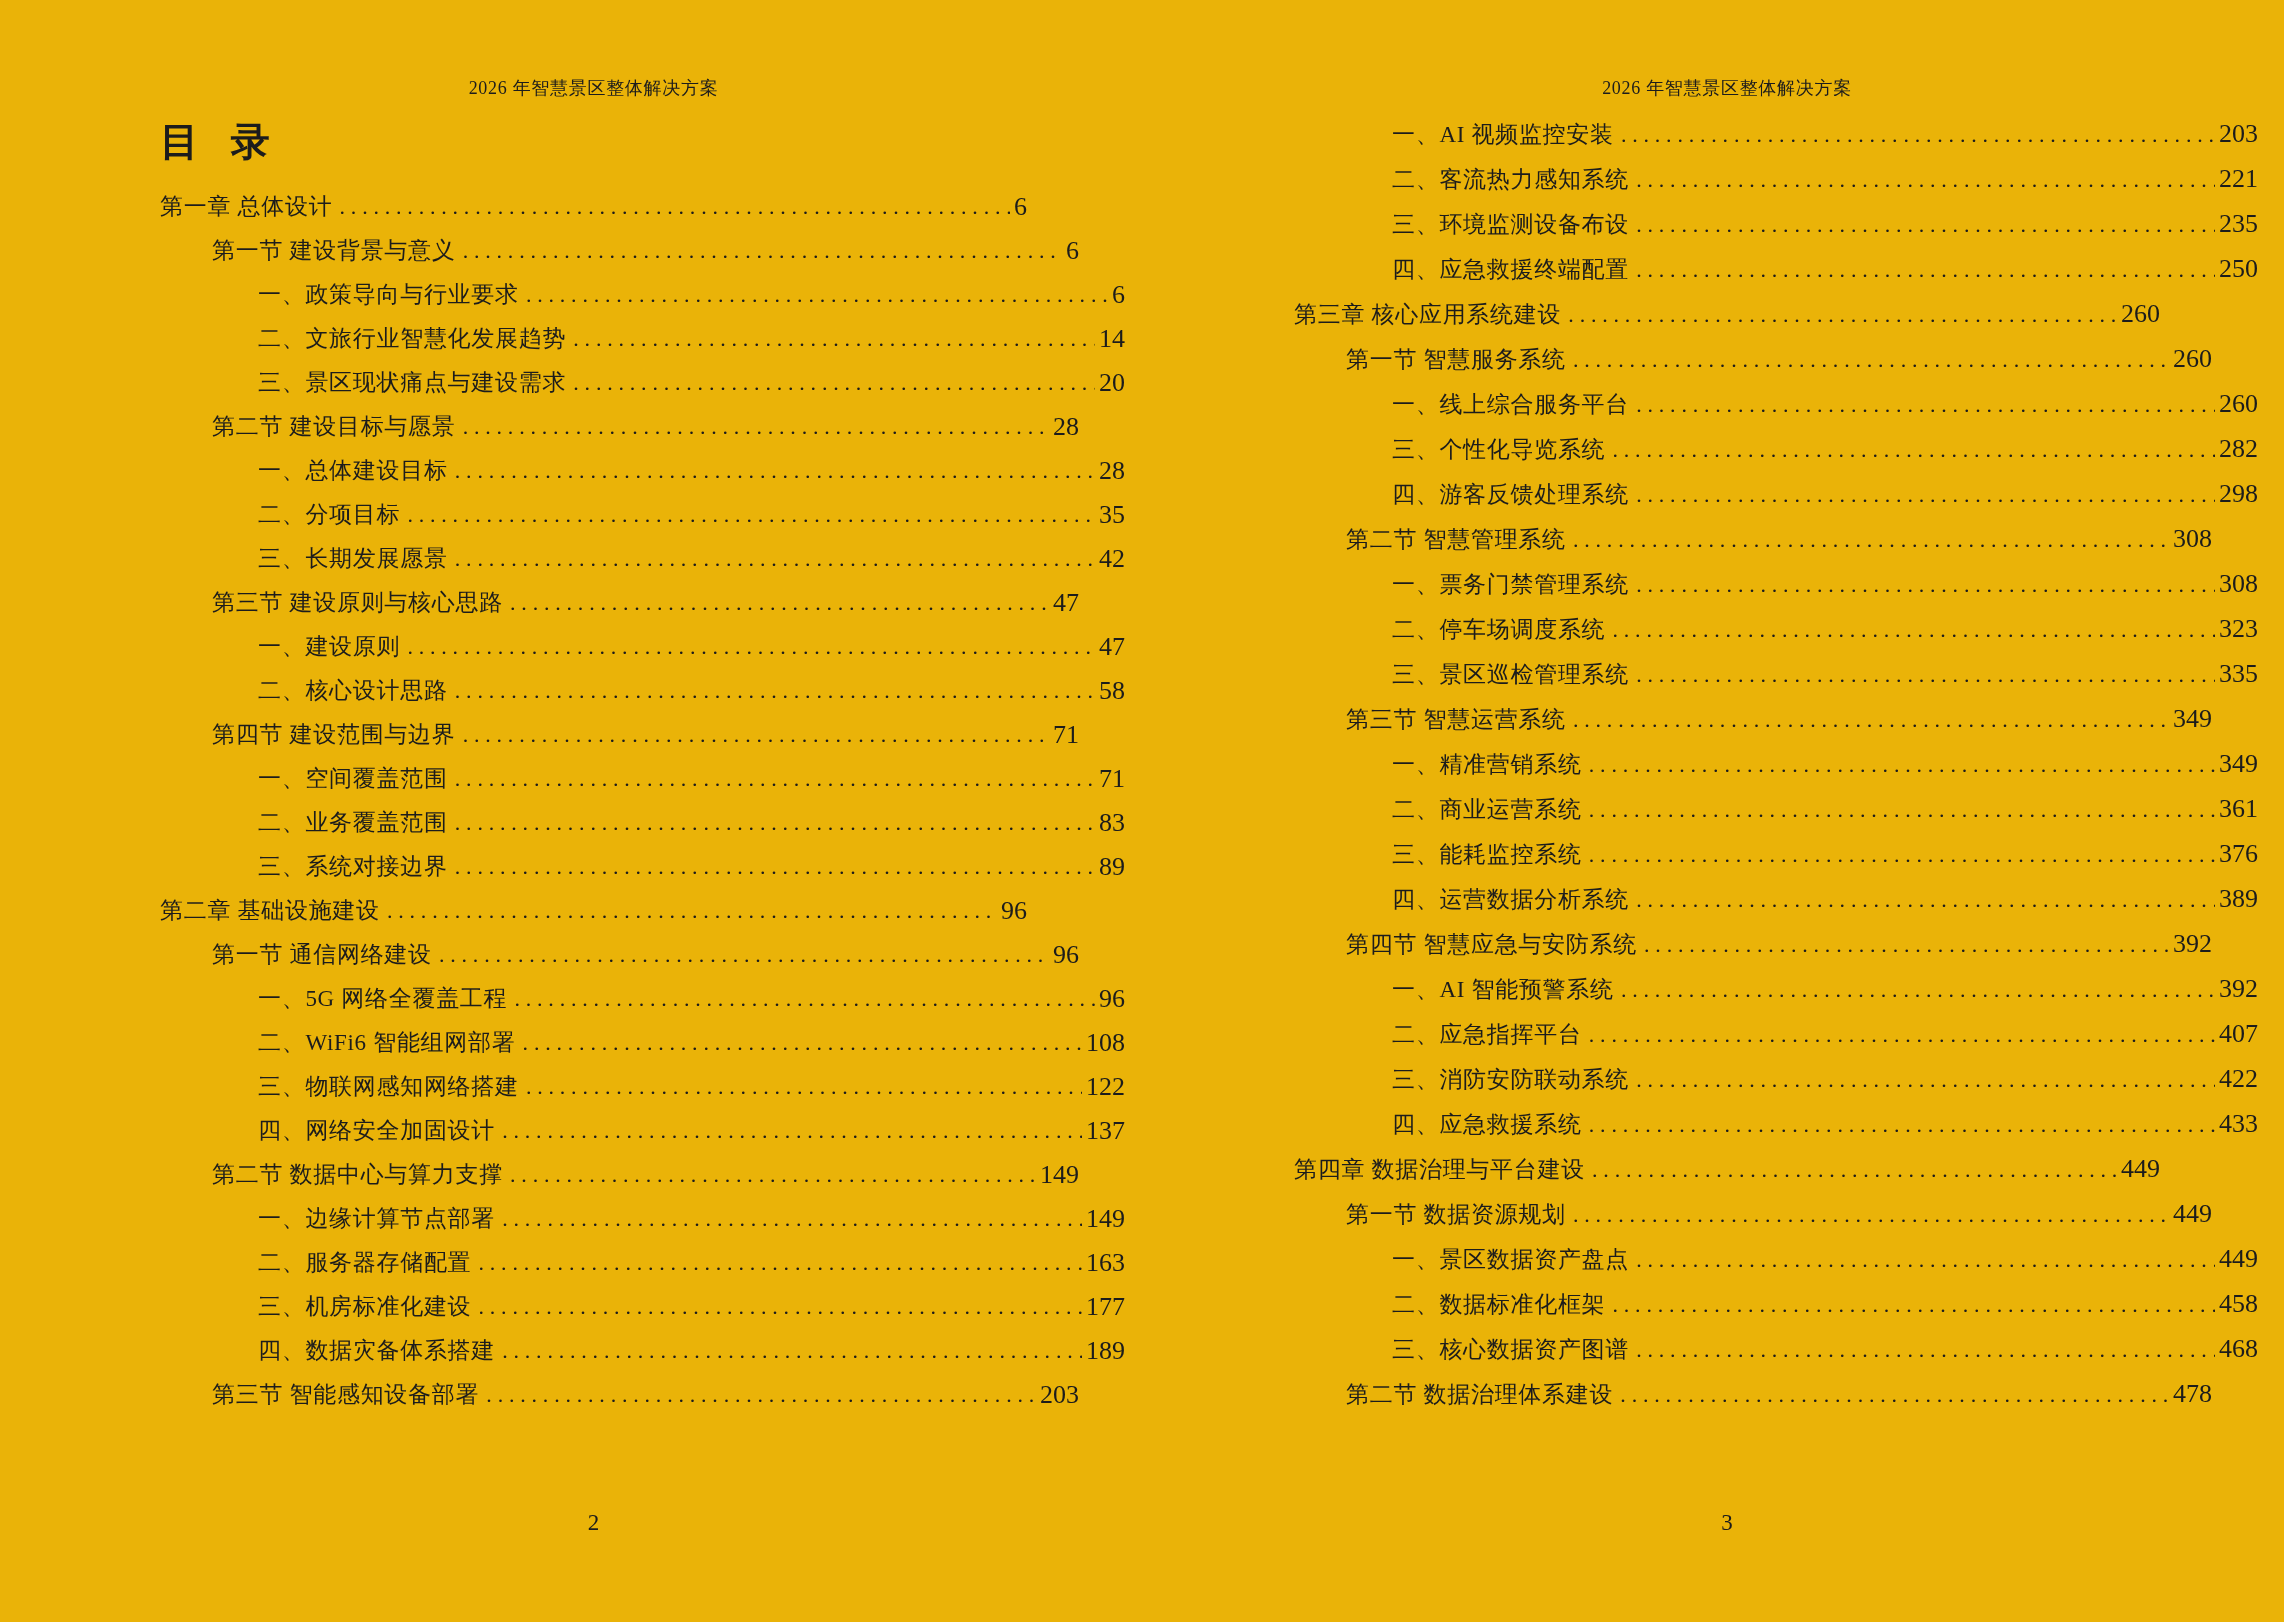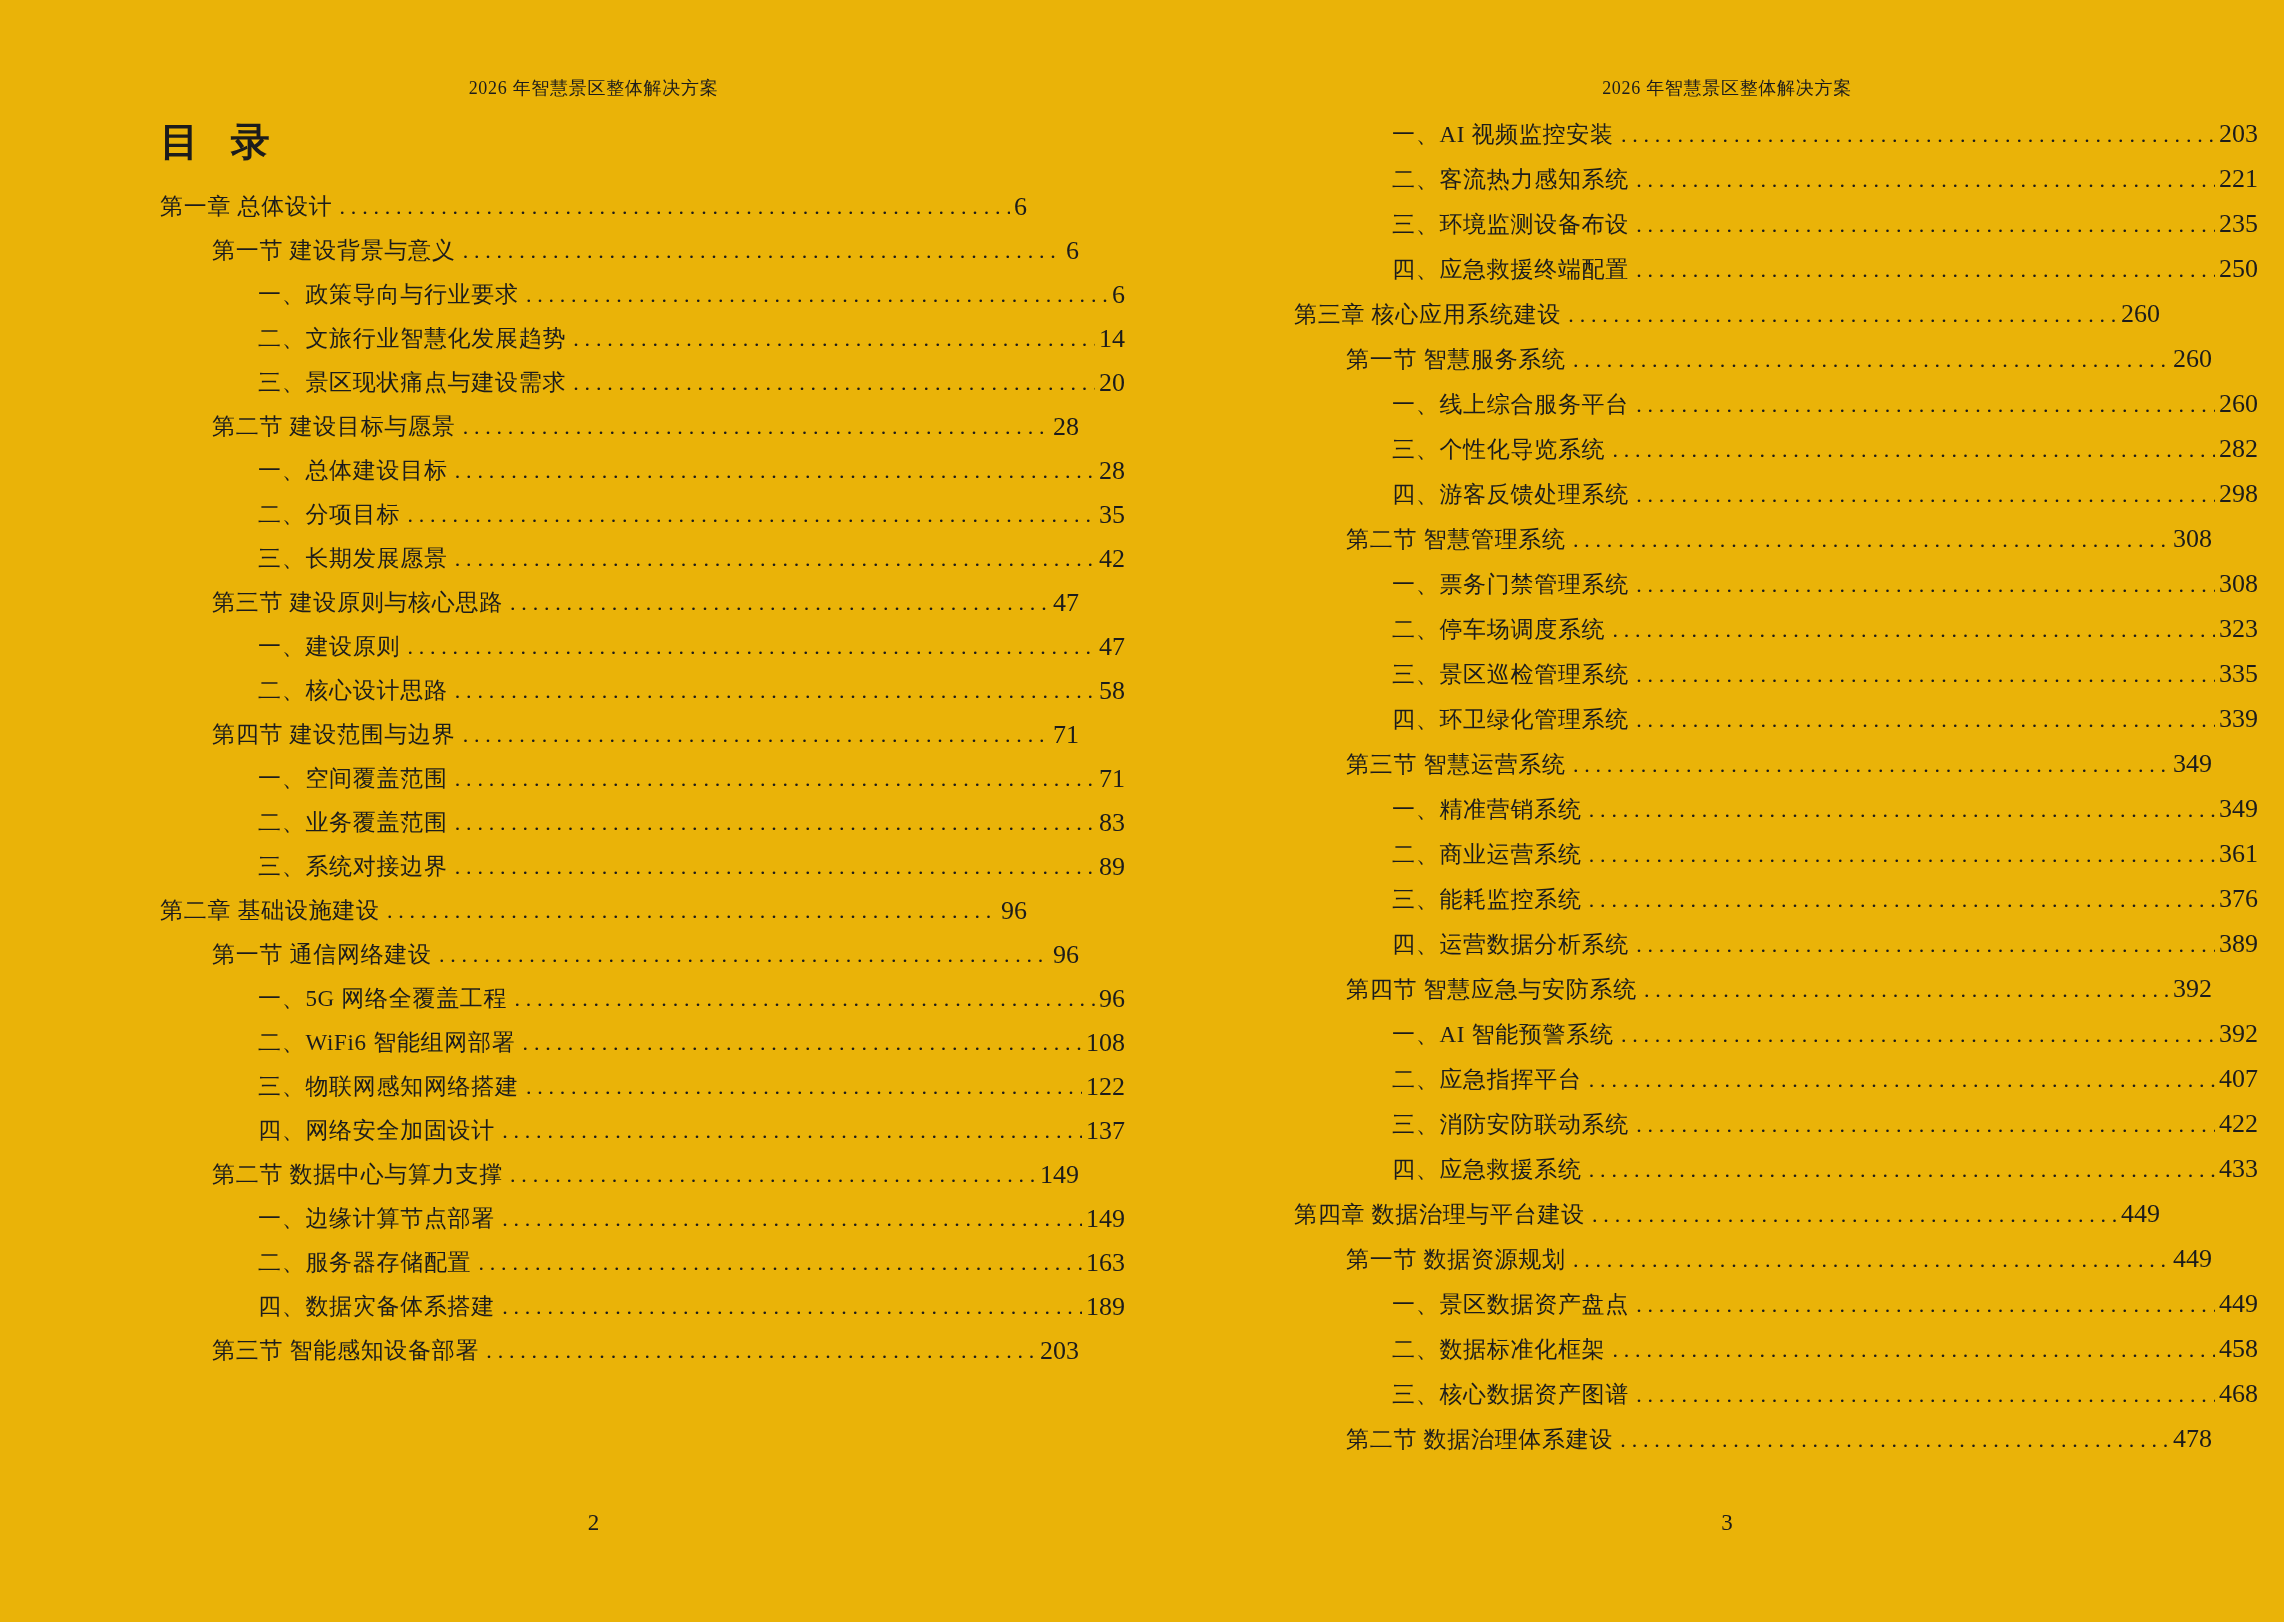--- a/index.html
+++ b/index.html
@@ -247,20 +247,25 @@
             <span class="toc-label">一、边缘计算节点部署</span>
             <span class="toc-leader"></span>
             <span class="toc-page">149</span>
           </div>
           <div class="toc-row lvl3">
             <span class="toc-label">二、服务器存储配置</span>
             <span class="toc-leader"></span>
             <span class="toc-page">163</span>
           </div>
           <div class="toc-row lvl3">
+            <span class="toc-label">三、机房标准化建设</span>
+            <span class="toc-leader"></span>
+            <span class="toc-page">177</span>
+          </div>
+          <div class="toc-row lvl3">
             <span class="toc-label">四、数据灾备体系搭建</span>
             <span class="toc-leader"></span>
             <span class="toc-page">189</span>
           </div>
           <div class="toc-row lvl2">
             <span class="toc-label">第三节 智能感知设备部署</span>
             <span class="toc-leader"></span>
             <span class="toc-page">203</span>
           </div>
         </div>
@@ -330,25 +335,20 @@
           <div class="toc-row lvl3">
             <span class="toc-label">二、停车场调度系统</span>
             <span class="toc-leader"></span>
             <span class="toc-page">323</span>
           </div>
           <div class="toc-row lvl3">
             <span class="toc-label">三、景区巡检管理系统</span>
             <span class="toc-leader"></span>
             <span class="toc-page">335</span>
           </div>
-          <div class="toc-row lvl3">
-            <span class="toc-label">四、环卫绿化管理系统</span>
-            <span class="toc-leader"></span>
-            <span class="toc-page">339</span>
-          </div>
           <div class="toc-row lvl2">
             <span class="toc-label">第三节 智慧运营系统</span>
             <span class="toc-leader"></span>
             <span class="toc-page">349</span>
           </div>
           <div class="toc-row lvl3">
             <span class="toc-label">一、精准营销系统</span>
             <span class="toc-leader"></span>
             <span class="toc-page">349</span>
           </div>

